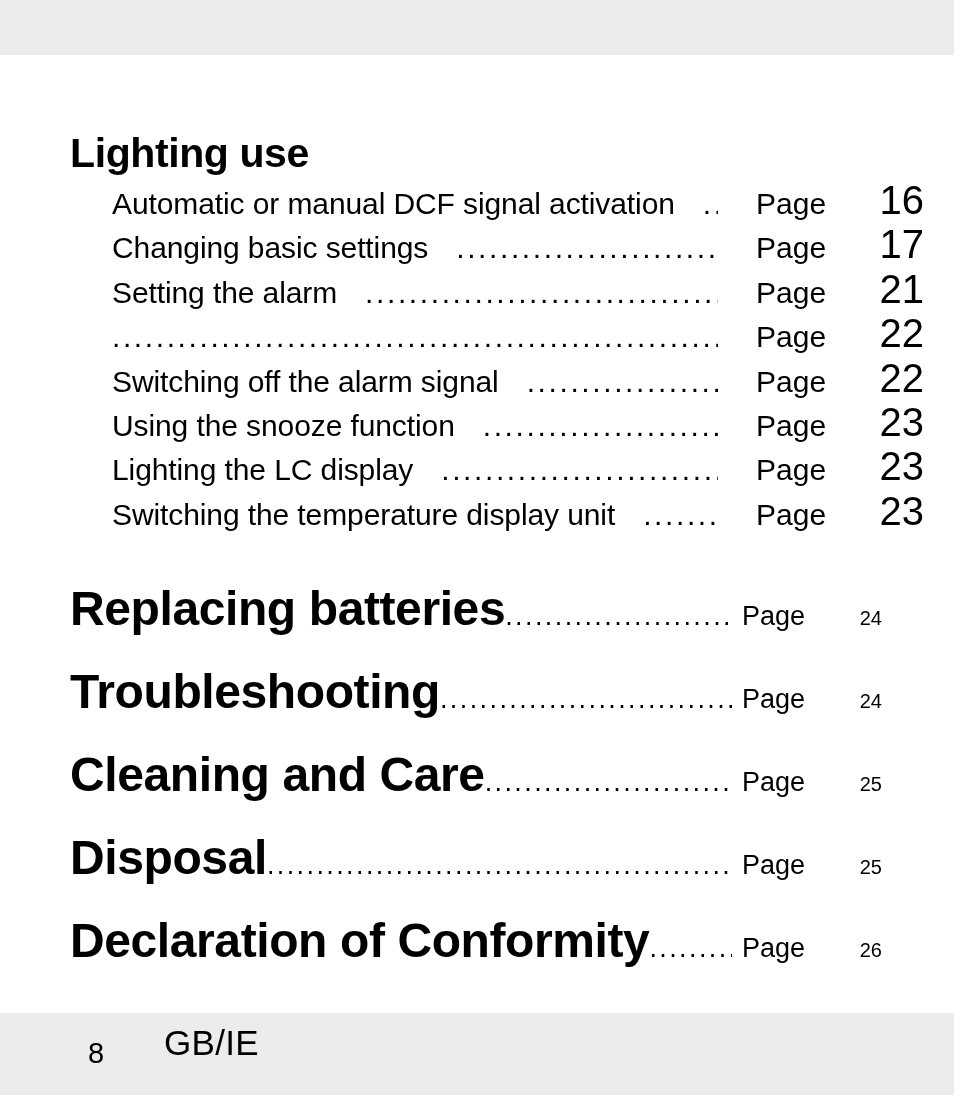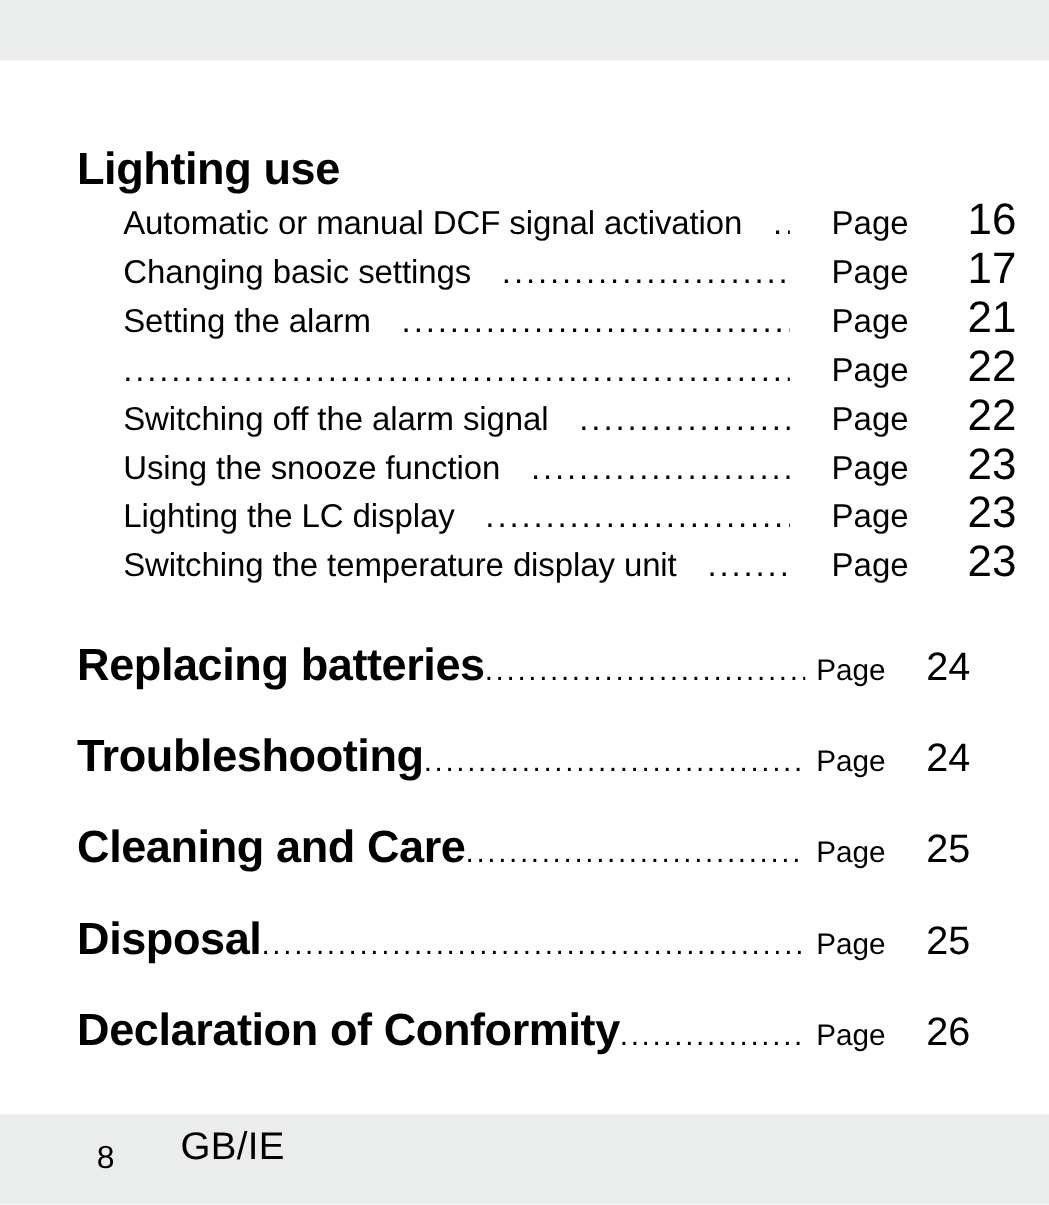--- a/index.html
+++ b/index.html
@@ -122,30 +122,30 @@
   }
   .sub-row .row-page { font-size: 30px; }
   .sub-row .row-num  { font-size: 40px; text-align: right; }
 
   
   .major-row {
     height: 83px;
     align-items: baseline;
   }
   .major-row .row-label {
-    font-size: 41px;
+    font-size: 48px;
     font-weight: bold;
     letter-spacing: -0.4px;
   }
   .major-row .leader {
     font-size: 27px;
     letter-spacing: 2.4px;
   }
   .major-row .row-page { font-size: 27px; }
-  .major-row .row-num  { font-size: 36px; }
+  .major-row .row-num  { font-size: 20px; }
 
   
   .majors { margin-top: 46px; }
 
   
   .footer-inner {
     position: absolute;
     top: 1013px;
     left: 0;
     width: 954px;

